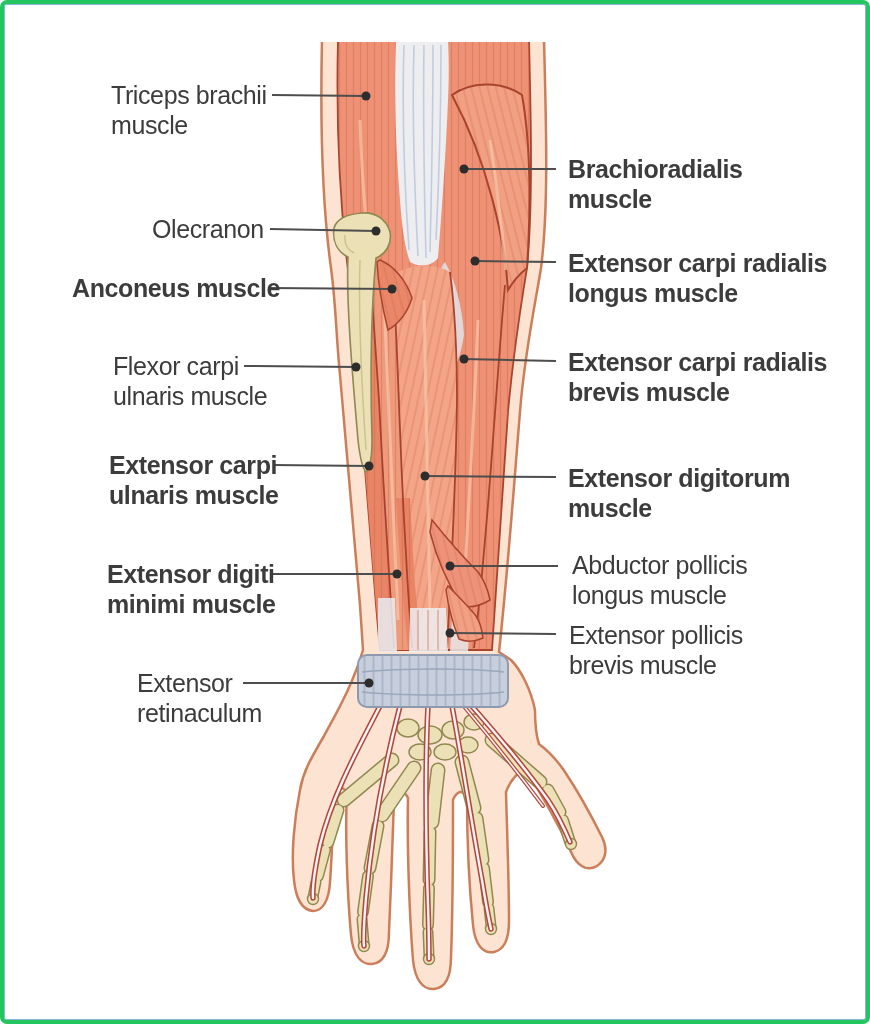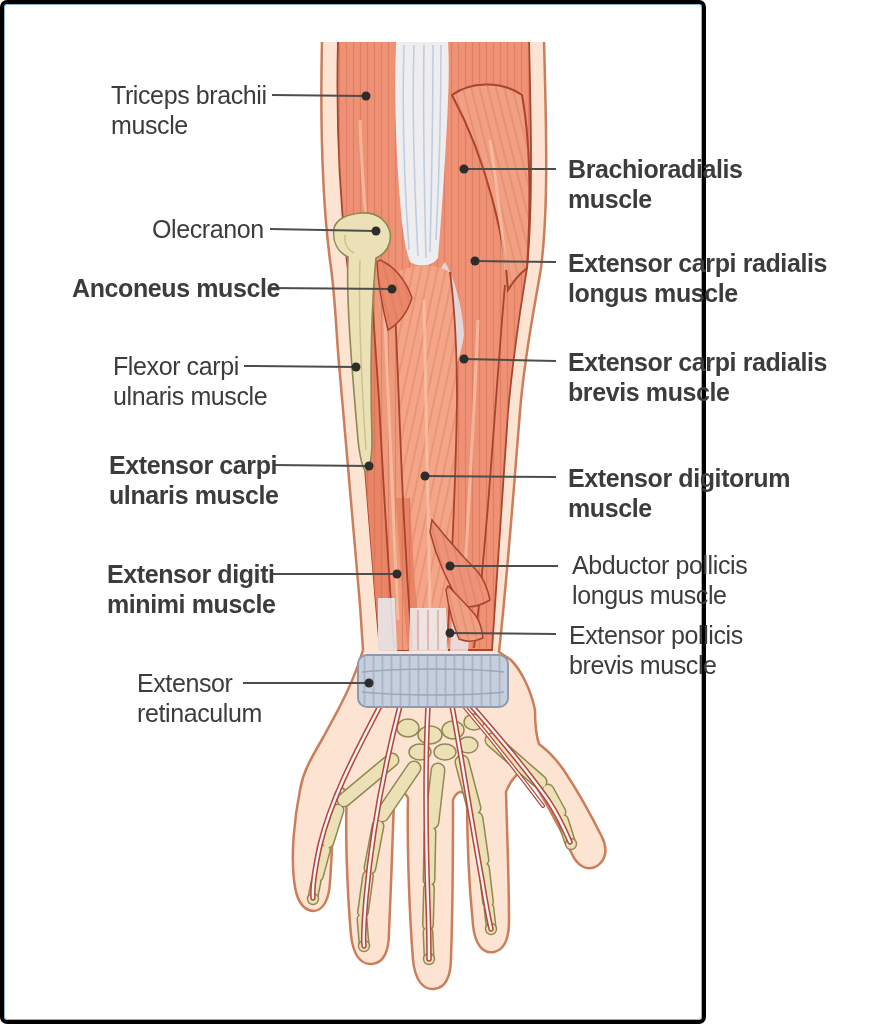--- a/index.html
+++ b/index.html
@@ -1,20 +1,20 @@
 <!DOCTYPE html>
 <html><head>
 <meta charset="utf-8">
 <style>
   html,body{margin:0;padding:0;background:#ffffff;}
   body{width:870px;height:1024px;overflow:hidden;font-family:"Liberation Sans",sans-serif;}
   .frame{
     box-sizing:border-box;
-    width:706px;height:1024px;
-    border:4px solid #000000;
+    width:870px;height:1024px;
+    border:4px solid #22c55e;
     border-radius:7px;
     box-shadow:inset 0 0 0 1px #8db3d6;
     background:#ffffff;
     position:relative;
   }
   svg{position:absolute;left:0;top:0;}
   text{
     font-family:"Liberation Sans",sans-serif;
     letter-spacing:-0.4px;
   }

